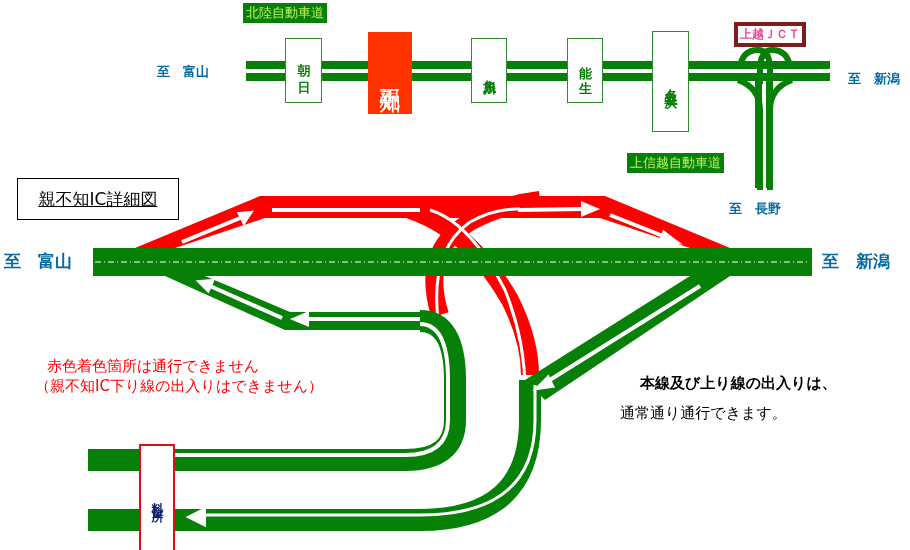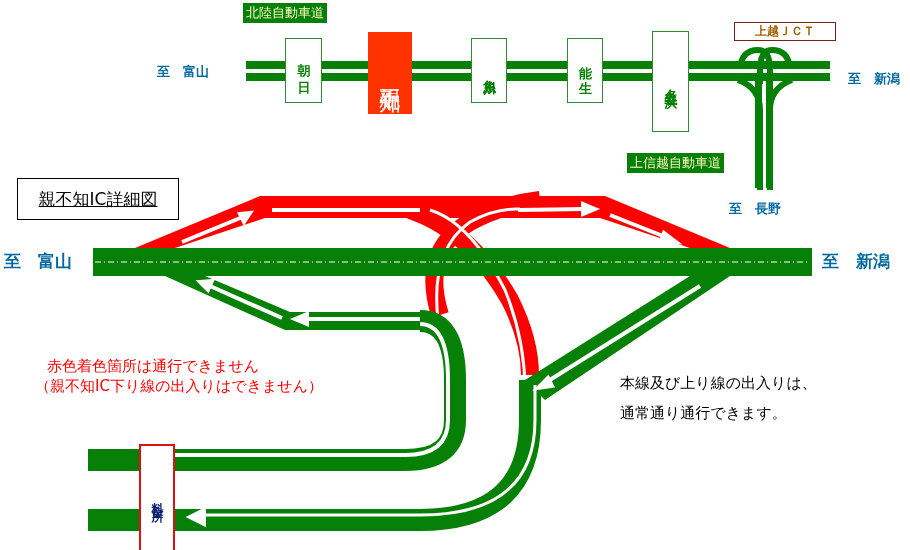--- a/index.html
+++ b/index.html
@@ -1,20 +1,20 @@
 <!DOCTYPE html>
 <html><head>
 <meta charset="utf-8">
 <style>
   html, body { margin:0; padding:0; background:#ffffff; }
   body { width:910px; height:550px; position:relative; overflow:hidden; font-family:"DejaVu Sans", sans-serif; }
   svg { position:absolute; left:0; top:0; }
   .lbl { position:absolute; white-space:nowrap; }
   .dir { font-weight:bold; color:#0369a1; font-family:"DejaVu Serif", serif; }
-  .hwy-tag { background:#068006; color:#fef9c3; font-size:13px; padding:1px 3px; }
+  .hwy-tag { background:#068006; color:#bef264; font-size:13px; padding:1px 3px; }
   .ic-box { position:absolute; background:#fff; border:1.5px solid #2e8b2e; color:#068006; font-weight:bold; font-size:13px; display:flex; flex-direction:column; align-items:center; justify-content:space-around; }
   .ic-red { position:absolute; background:#ff3300; color:#fff; font-size:22px; display:flex; flex-direction:column; align-items:center; justify-content:space-around; }
   .vert { writing-mode:vertical-rl; text-orientation:upright; letter-spacing:8px; }
   .title-box { position:absolute; left:17px; top:178px; width:160px; height:40px; border:1px solid #000; font-size:17px; display:flex; align-items:center; justify-content:center;text-decoration:underline; }
   .note-red { color:#ff0000; font-size:15px; }
   .note-black { color:#000; font-size:15px; }
   .toll { position:absolute; left:139px; top:444px; width:32px; height:104px; border:2px solid #e01010; background:#fff; color:#0a1e6e; font-weight:bold; font-size:12px; display:flex; align-items:center; justify-content:center; }
 </style>
 </head>
 <body>
@@ -97,27 +97,27 @@
 </div>
 <div class="ic-box" style="left:471px;top:38px;width:34px;height:63px;">
   <span class="vert" style="letter-spacing:1px;">糸魚川</span>
 </div>
 <div class="ic-box" style="left:567px;top:38px;width:34px;height:63px;">
   <span class="vert" style="letter-spacing:16px;">能生</span>
 </div>
 <div class="ic-box" style="left:652px;top:31px;width:35px;height:99px;">
   <span class="vert" style="letter-spacing:2px;">名立谷浜</span>
 </div>
-<div class="lbl" style="left:734px;top:22px;border:1px solid #7f1d1d;color:#a16207;font-size:12px;font-weight:bold;padding:0 20px;background:#fff;">上越ＪＣＴ</div>
+<div class="lbl" style="left:734px;top:22px;border:4px solid #7f1d1d;color:#ec4899;font-size:12px;font-weight:bold;padding:0 2px;background:#fff;">上越ＪＣＴ</div>
 <div class="lbl hwy-tag" style="left:627px;top:153px;text-align:right;">上信越自動車道</div>
 
 <div class="title-box">親不知IC詳細図</div>
 <div class="lbl dir" style="left:4px;top:250px;font-size:17px;">至　富山</div>
 <div class="lbl dir" style="left:822px;top:250px;font-size:17px;">至　新潟</div>
 
 <div class="lbl note-red" style="left:47px;top:345px;margin-top:12px;">赤色着色箇所は通行できません</div>
 <div class="lbl note-red" style="left:35px;top:377px;">（親不知IC下り線の出入りはできません）</div>
-<div class="lbl note-black" style="left:620px;top:374px;">本線及び上り線の出入りは、</div>
+<div class="lbl note-black" style="left:640px;top:374px;font-weight:bold;">本線及び上り線の出入りは、</div>
 <div class="lbl note-black" style="left:620px;top:404px;">通常通り通行できます。</div>
 
 <div class="toll">
   <span class="vert" style="letter-spacing:4px;">料金所</span>
 </div>
 
 </body></html>

